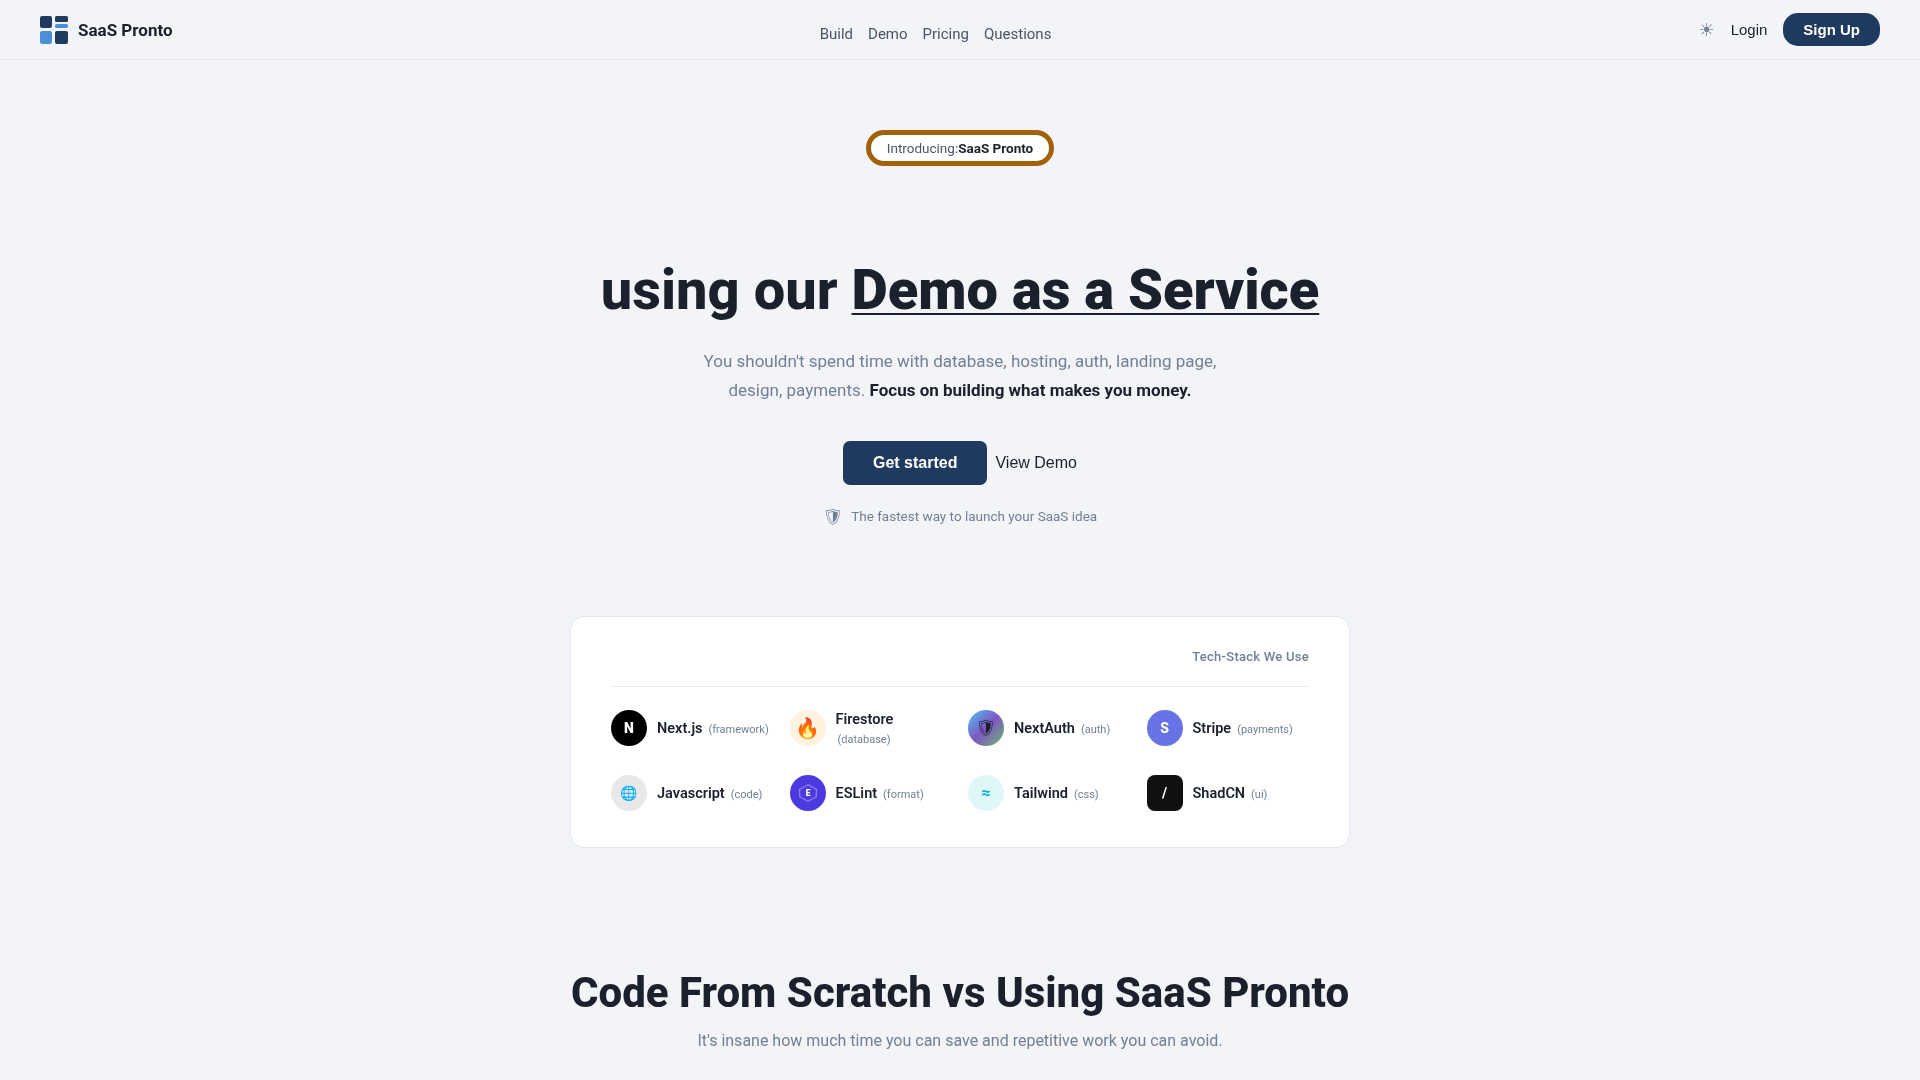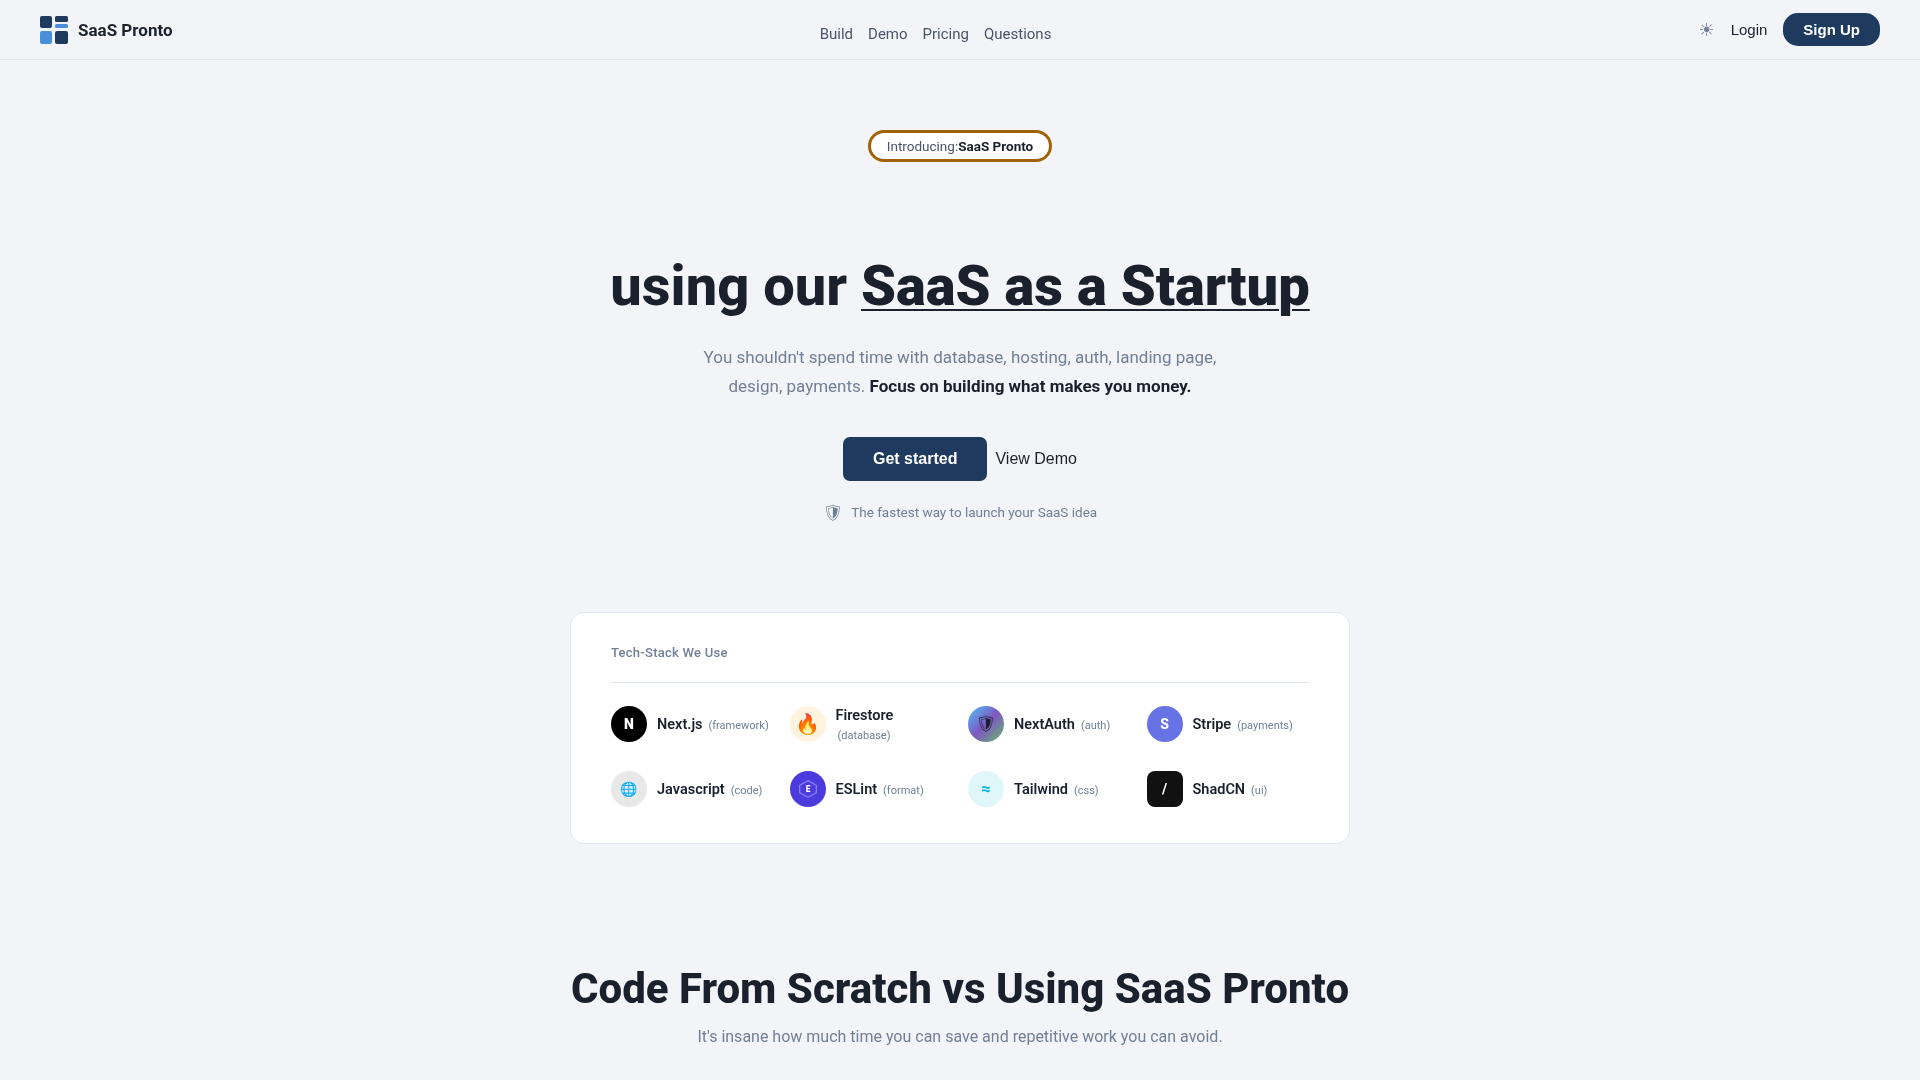--- a/index.html
+++ b/index.html
@@ -87,21 +87,21 @@
       display: flex;
       flex-direction: column;
       align-items: center;
       text-align: center;
       padding: 70px 20px 60px;
     }
     .intro-badge {
       display: inline-flex;
       align-items: center;
       background: #fff;
-      border: 3px solid #a16207;
+      border: 5px solid #a16207;
       border-radius: 20px;
       padding: 5px 16px;
       font-size: 13.5px;
       color: #4a5568;
       margin-bottom: 28px;
     }
     .intro-badge strong { color: #1a202c; }
     .hero-title {
       font-size: 56px;
       font-weight: 800;
@@ -166,20 +166,21 @@
       border: 1px solid #e2e8f0;
       border-radius: 14px;
       padding: 32px 40px 36px;
     }
     .tech-title {
       font-size: 13px;
       font-weight: 500;
       color: #718096;
       margin-bottom: 22px;
       letter-spacing: 0.02em;
+      text-align: right;
     }
     .tech-grid {
       display: grid;
       grid-template-columns: repeat(4, 1fr);
       gap: 28px 16px;
     }
     .tech-item {
       display: flex;
       align-items: center;
       gap: 10px;
@@ -271,21 +272,21 @@
 </nav>
 
 <section class="hero">
   <div class="intro-badge">
     <span>Introducing: </span>
       <strong>SaaS Pronto</strong>
   </div>
 
   <h1 class="hero-title">
     <br>
-    <span>using our </span><strong class="underline-text">SaaS as a Startup</strong>
+    <span>using our </span><strong class="underline-text">Demo as a Service</strong>
   </h1>
 
   <p class="hero-subtitle">
     <span>You shouldn't spend time with database, hosting, auth, landing page, design, payments. </span><strong>Focus on building what makes you money.</strong>
   </p>
 
   <div class="hero-buttons">
     <button class="btn-primary">Get started</button>
     <button class="btn-secondary">View Demo</button>
   </div>

